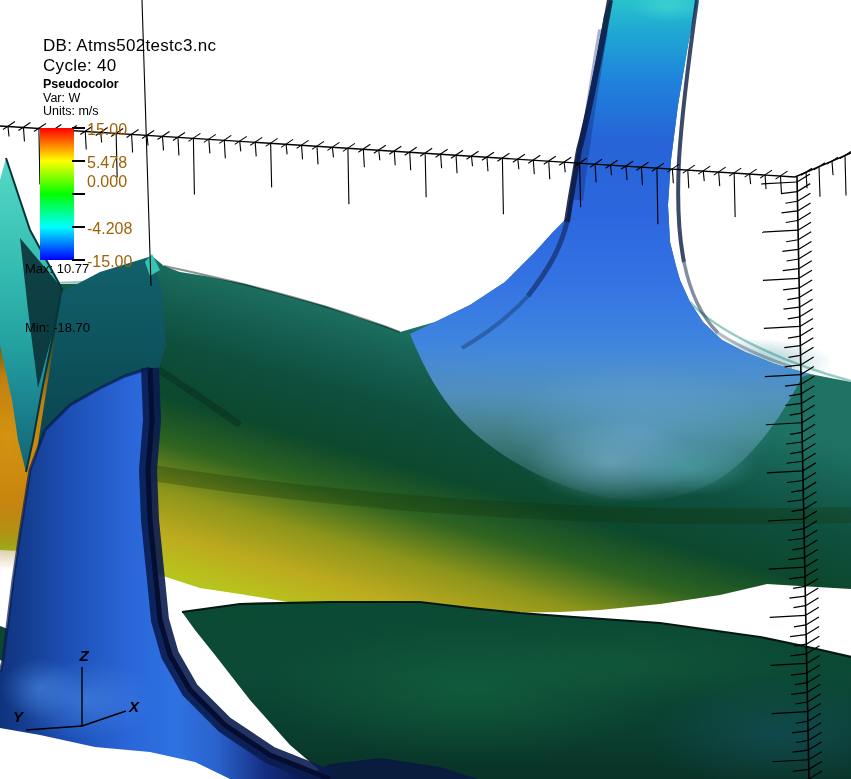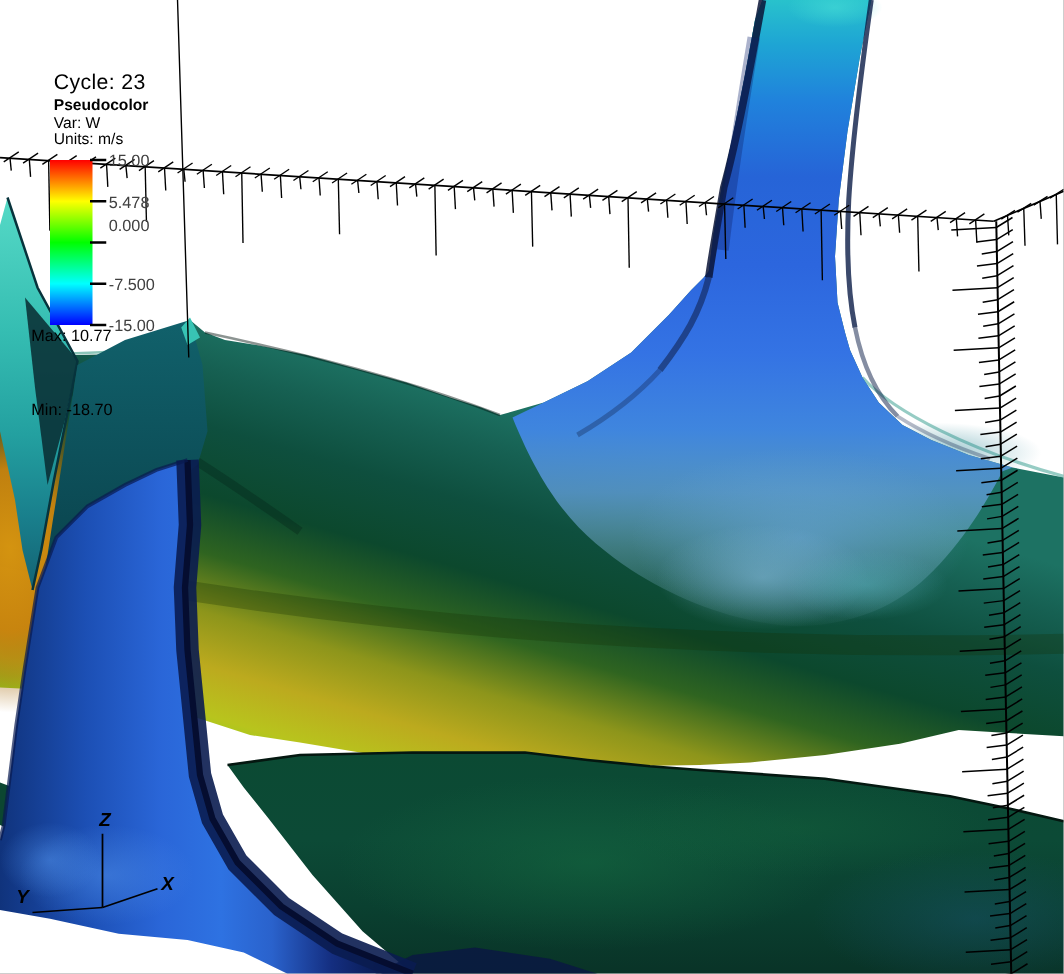--- a/index.html
+++ b/index.html
@@ -12,21 +12,21 @@
   .txt{position:absolute;color:#000;white-space:nowrap;}
   .db{left:43px;top:36px;font-size:17px;letter-spacing:0.3px;}
   .cycle{left:43px;top:56px;font-size:17px;letter-spacing:0.3px;}
   .ptype{left:43px;top:77px;font-size:12.5px;font-weight:bold;}
   .pvar{left:43px;top:91px;font-size:12.5px;}
   .punits{left:43px;top:104px;font-size:12.5px;text-align:center;}
   #colorbar{
     position:absolute;left:40px;top:128px;width:34px;height:132px;
   }
   .cbtick{position:absolute;left:72px;width:13px;height:2px;background:#000;}
-  .cblab{position:absolute;left:87px;font-size:13px;color:#404040;}
+  .cblab{position:absolute;left:87px;font-size:16px;color:#a16207;}
   .maxlab{left:25px;top:261px;font-size:13px;}
   .minlab{left:25px;top:277px;font-size:13px;margin-top:43px;}
 </style>
 </head>
 <body>
 
 <div id="stage" style="background: rgb(255, 255, 255);">
 
   <svg id="scene" viewBox="0 0 851 779" xmlns="http://www.w3.org/2000/svg">
     <defs>
@@ -442,33 +442,34 @@
       <line x1="82" y1="726" x2="82" y2="667" stroke="#000" stroke-width="1.4"></line>
       <line x1="82" y1="726" x2="26" y2="730" stroke="#000" stroke-width="1.4"></line>
       <line x1="82" y1="726" x2="126" y2="711" stroke="#000" stroke-width="1.4"></line>
       <text x="84" y="661" text-anchor="middle" font-size="15" font-style="italic" font-weight="bold" fill="#000" stroke="none">Z</text>
       <text x="18" y="722" text-anchor="middle" font-size="15" font-style="italic" font-weight="bold" fill="#000" stroke="none">Y</text>
       <text x="134" y="712" text-anchor="middle" font-size="15" font-style="italic" font-weight="bold" fill="#000" stroke="none">X</text>
     </g>
   </svg>
 
   <div id="annot">
-    <div class="txt cycle">Cycle: 23</div>
+    <div class="txt db">DB: Atms502testc3.nc</div>
+    <div class="txt cycle">Cycle: 40</div>
     <div class="txt ptype">Pseudocolor</div>
     <div class="txt pvar">Var: W</div>
     <div class="txt punits">Units: m/s</div>
 
     <div id="colorbar" style="background: linear-gradient(rgb(255, 0, 0) 0%, rgb(255, 255, 0) 25%, rgb(0, 255, 0) 50%, rgb(0, 255, 255) 75%, rgb(0, 0, 255) 100%);"></div>
     <div class="cbtick" style="top:127px"></div>
     <div class="cbtick" style="top:160px"></div>
     <div class="cbtick" style="top:193px"></div>
     <div class="cbtick" style="top:226px"></div>
     <div class="cbtick" style="top:259px"></div>
     <div class="cblab" style="top:121px">15.00</div>
     <div class="cblab" style="top:154px">5.478</div>
     <div class="cblab" style="top:173px">0.000</div>
-    <div class="cblab" style="top:220px">-7.500</div>
+    <div class="cblab" style="top:220px">-4.208</div>
     <div class="cblab" style="top:253px">-15.00</div>
 
     <div class="txt maxlab">Max: 10.77</div>
     <div class="txt minlab">Min: -18.70</div>
   </div>
 </div>
 
 </body></html>

